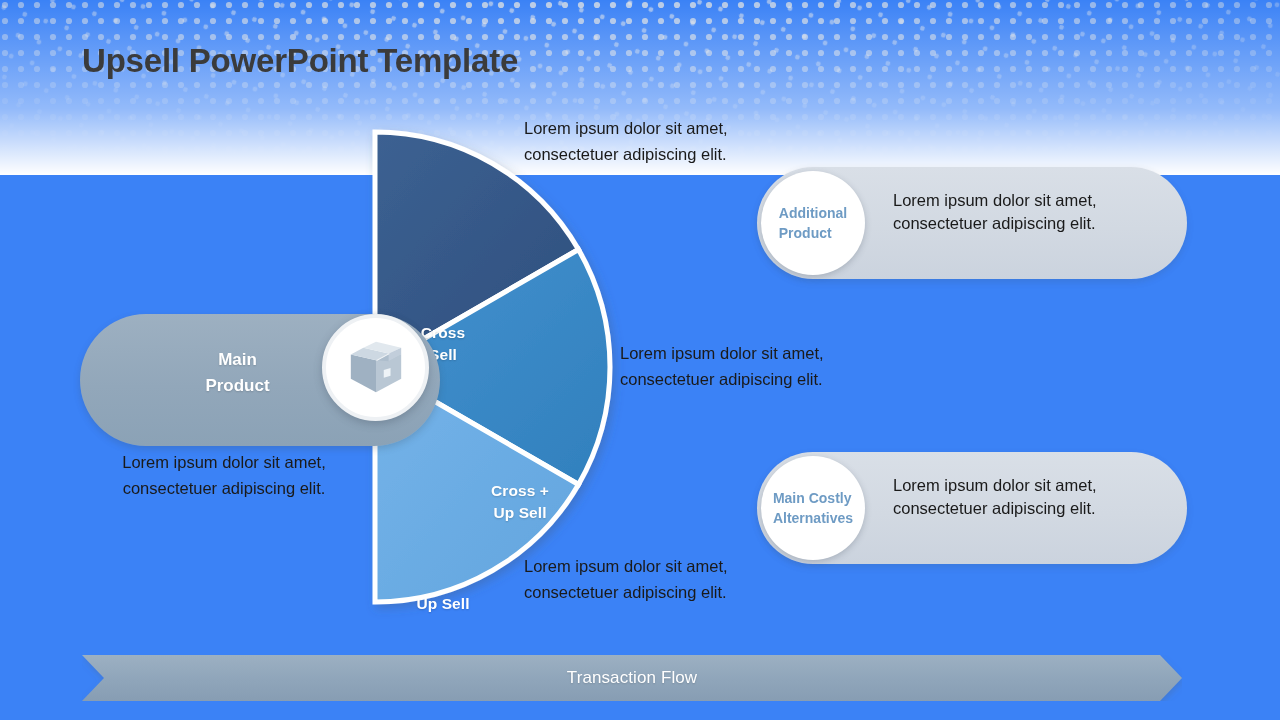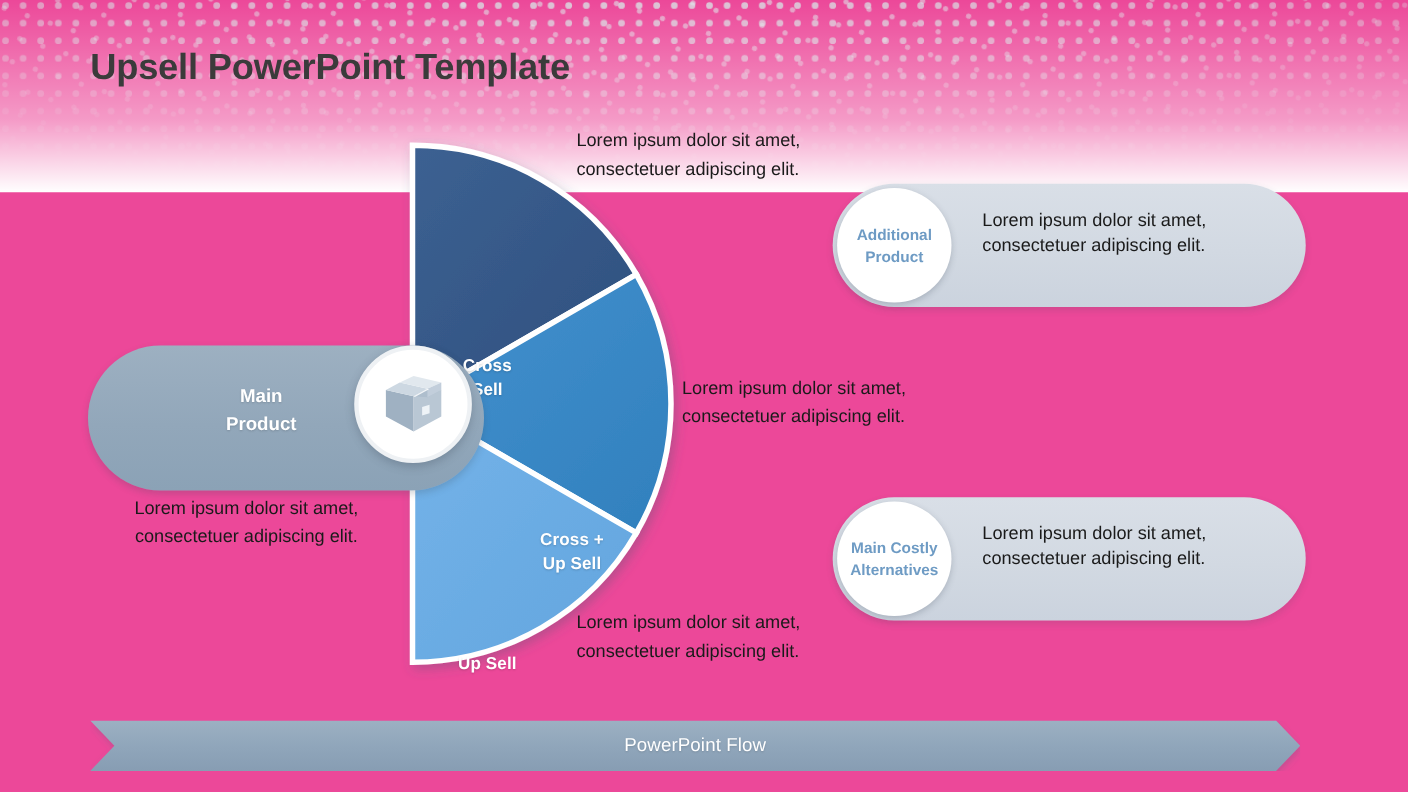--- a/index.html
+++ b/index.html
@@ -8,21 +8,21 @@
     width: 1280px;
     height: 720px;
     overflow: hidden;
     font-family: "Liberation Sans", sans-serif;
   }
 
   #slide {
     position: relative;
     width: 1280px;
     height: 720px;
-    background: #ec4899;
+    background: #3b82f6;
     overflow: hidden;
   }
 
   
   #bg-pattern {
     position: absolute;
     left: 0; top: 0;
     width: 1280px;
     height: 175px;
     pointer-events: none;
@@ -137,21 +137,20 @@
     width: 104px;
     height: 104px;
     border-radius: 50%;
     background: #ffffff;
     box-shadow: 0 2px 6px rgba(60,72,88,.25);
     display: flex;
     align-items: center;
     justify-content: center;
   }
   .side-card-circle-text {
-    text-align: center;
     color: #6e9bc4;
     font-size: 14px;
     font-weight: bold;
     line-height: 1.45;
   }
   .side-card-body {
     position: absolute;
     left: 136px;
     top: 22px;
     width: 280px;
@@ -335,16 +334,16 @@
           <stop offset="0%" stop-color="#9cb0c2"></stop>
           <stop offset="55%" stop-color="#8fa5ba"></stop>
           <stop offset="100%" stop-color="#879db3"></stop>
         </linearGradient>
         <filter id="bannerShadow" x="-5%" y="-40%" width="112%" height="200%">
           <feDropShadow dx="1" dy="3" stdDeviation="3" flood-color="#55657a" flood-opacity="0.28"></feDropShadow>
         </filter>
       </defs>
       <path d="M 0 0 L 1078 0 L 1100 23 L 1078 46 L 0 46 L 22 23 Z" fill="url(#bannerGrad)" filter="url(#bannerShadow)"></path>
     </svg>
-    <div id="transaction-flow-label">PowerPoint Flow</div>
+    <div id="transaction-flow-label">Transaction Flow</div>
   </div>
 
 </div>
 
 </body></html>

